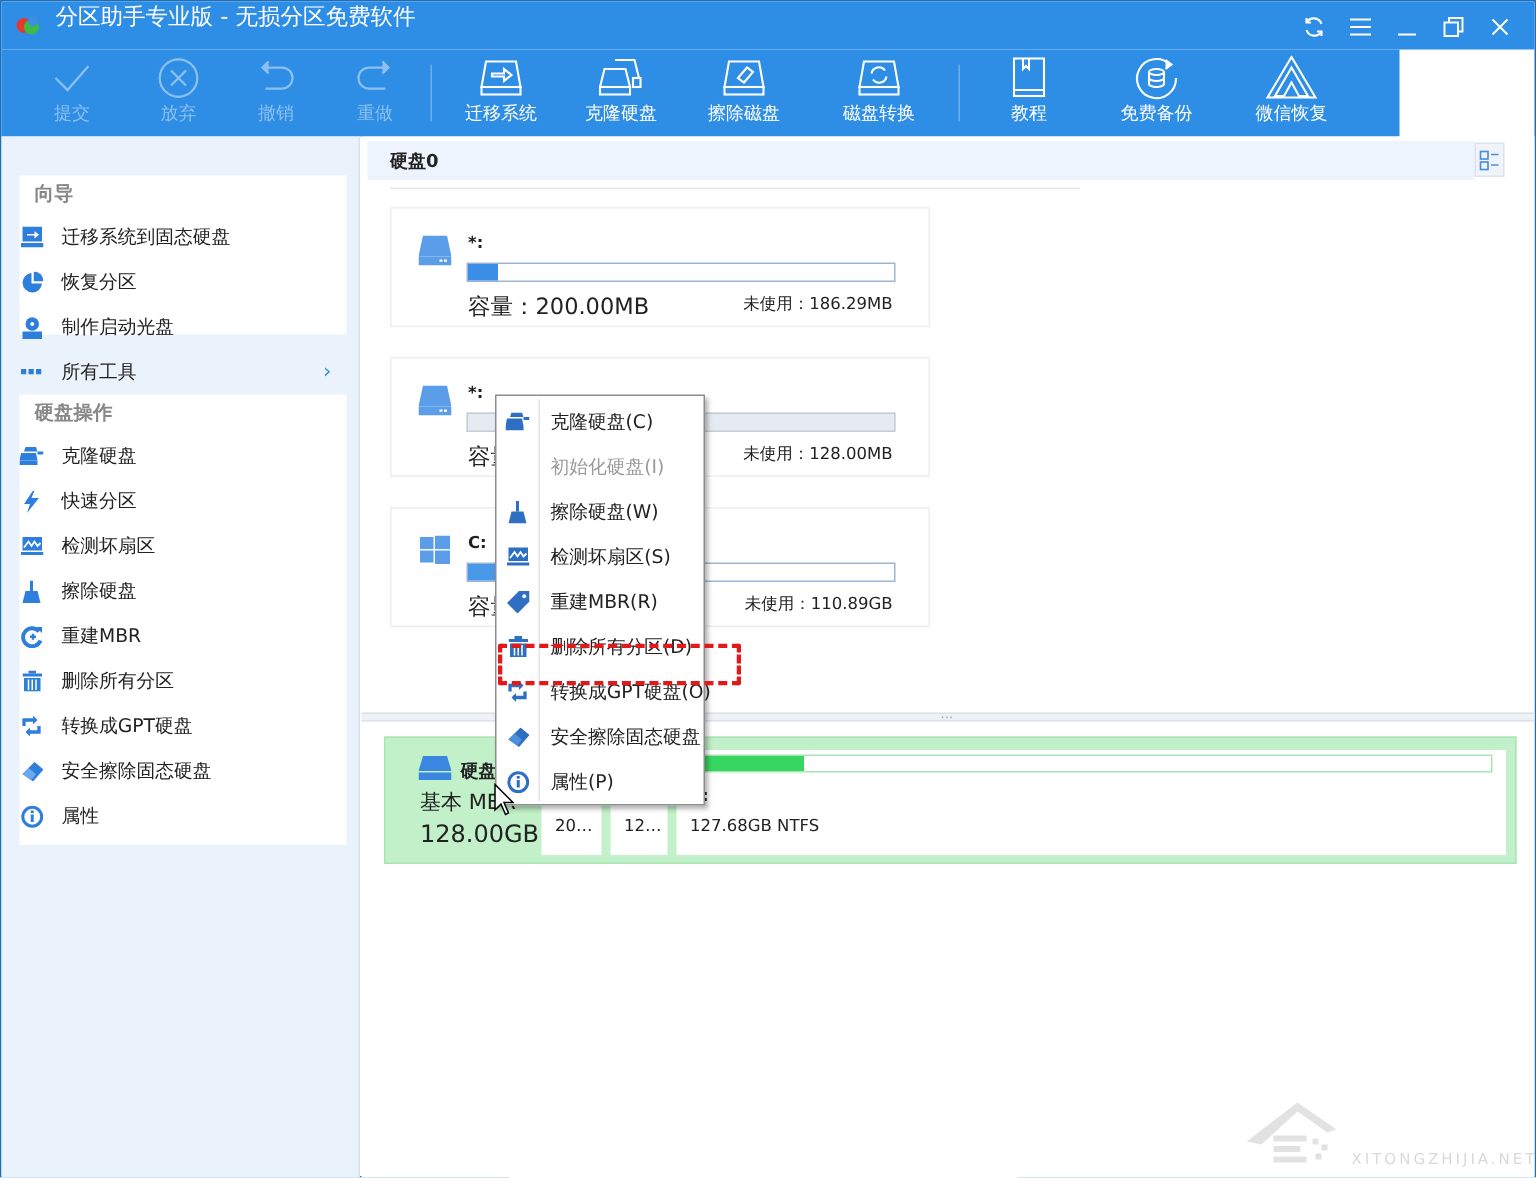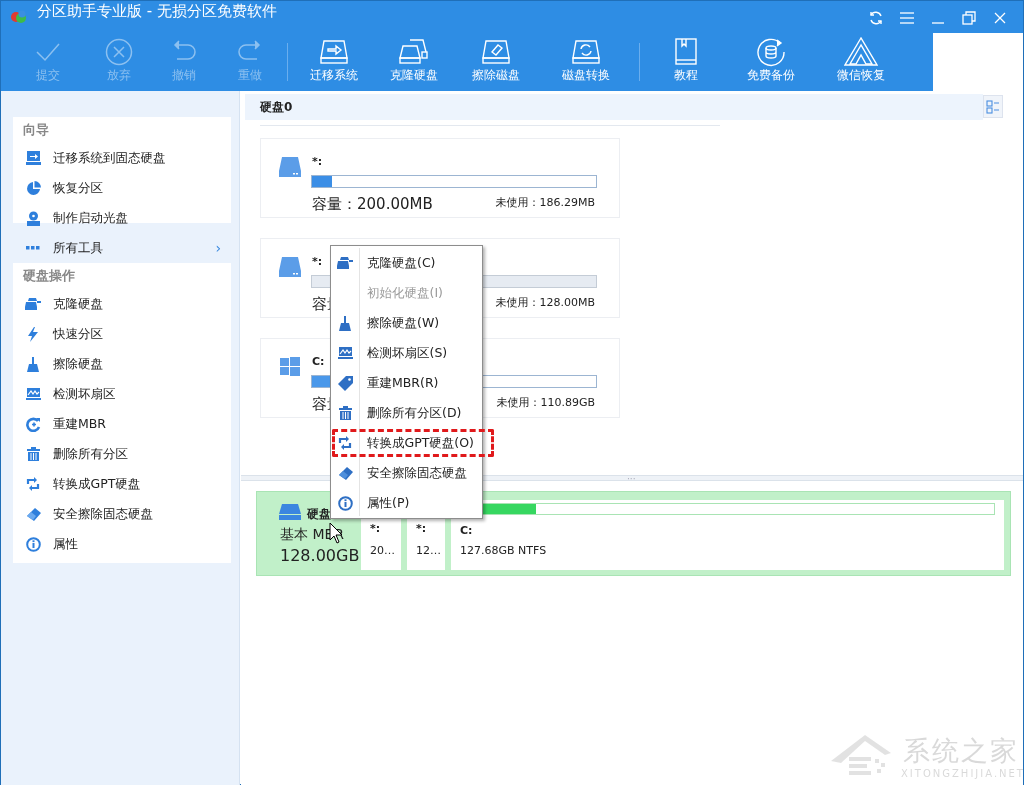--- a/index.html
+++ b/index.html
@@ -12,21 +12,21 @@
 .winctrl{width:31px;height:22px;display:flex;align-items:center;justify-content:center}
 .toolbar{position:absolute;left:0;top:32px;width:932px;height:58px;background:#2e8de4}
 .tb{position:absolute;top:4px;width:70px;height:52px;text-align:center;color:#fff}
 .tb .ic{height:30px;display:flex;align-items:center;justify-content:center}
 .tb .lb{font-size:12px;white-space:nowrap}
 .tb.dis{color:#8cc0f0}
 .tbsep{position:absolute;top:10px;width:1px;height:38px;background:#6aaeee}
 .sidebar{position:absolute;left:0;top:90px;width:239px;height:694px;background:#eaf2fc;border-right:1px solid #d5e2f1}
 .panel{position:absolute;left:12px;width:218px;background:#fff}
 .ph{height:26px;line-height:26px;padding-left:10px;color:#888;font-size:13px;font-weight:bold}
-.si{height:30px;display:flex;align-items:center;padding-left:12px;font-size:12.5px;color:#222;position:relative}
+.si{height:30px;display:flex;align-items:center;font-size:12.5px;color:#222;position:relative}
 .si .sic{width:16px;height:16px;margin-right:12px;display:flex;align-items:center;justify-content:center}
 .si .chev{position:absolute;right:10px;color:#3a8ae0;font-size:14px}
 .main{position:absolute;left:240px;top:90px;width:782px;height:694px;background:#fff}
 .diskhead{position:absolute;left:4px;top:3px;width:738px;height:26px;background:#edf4fd}
 .diskhead span{position:absolute;left:15px;top:5px;font-weight:bold;font-size:12px}
 .viewbtn{position:absolute;left:742px;top:4px;width:20px;height:23px;border:1px solid #dde3ee;background:#f0f4fa;display:flex;align-items:center;justify-content:center}
 .hline{position:absolute;left:19px;top:34px;width:460px;height:1px;background:#e3e8ef}
 .pcard{position:absolute;left:19px;width:360px;height:80px;border:1px solid #eceef2;background:#fff}
 .pcard .pic{position:absolute;left:18px;top:18px;width:22px;height:20px}
 .pcard .pname{position:absolute;left:51px;top:16px;font-weight:bold;font-size:11px}
@@ -40,21 +40,21 @@
 .dm-info{position:absolute;left:8px;top:8px;width:92px;height:70px}
 .dm-info .dic{position:absolute;left:14px;top:4px;width:22px;height:16px}
 .dm-info .dname{position:absolute;left:42px;top:6px;font-weight:bold;font-size:12px}
 .dm-info .dtype{position:absolute;left:15px;top:26px;font-size:14px}
 .dm-info .dsize{position:absolute;left:15px;top:46px;font-size:16px}
 .dpart{position:absolute;top:8px;height:70px;background:#fff}
 .dpart .dpn{position:absolute;left:9px;top:24px;font-weight:bold;font-size:11px}
 .dpart .dps{position:absolute;left:9px;top:44px;font-size:11px}
 .dpart .dpbar{position:absolute;left:9px;top:3px;right:9px;height:12px;border:1px solid #a9e4b4;background:#fff}
 .dpart .dpbar .fill{height:100%;background:#36d760}
-.ctx{position:absolute;left:329px;top:244px;width:153px;height:274px;background:#fff;border:1px solid #8d8d8d;box-shadow:2px 2px 3px rgba(0,0,0,.3)}
+.ctx{position:absolute;left:329px;top:262px;width:140px;height:274px;background:#fff;border:1px solid #8d8d8d;box-shadow:2px 2px 3px rgba(0,0,0,.3)}
 .ctx .gutter{position:absolute;left:28px;top:2px;bottom:2px;width:1px;background:#e4e4e4}
 .ci{position:absolute;left:0;width:159px;height:30px;display:flex;align-items:center}
 .ci .cic{width:28px;display:flex;align-items:center;justify-content:center}
 .ci .clb{margin-left:8px;font-size:12.5px;white-space:nowrap}
 .ci.dis .clb{color:#9a9a9a}
 .highlight{position:absolute;left:331px;top:428px;width:162px;height:28px;border:3px dashed #e0191b;border-radius:2px;pointer-events:none}
 .cursor{position:absolute;left:328px;top:521px}
 .wm{position:absolute;left:830px;top:732px;width:190px;height:50px;opacity:.55}
 .wm .t{position:absolute;left:72px;top:0;font-size:27px;color:#bbb;letter-spacing:2px}
 .wm .s{position:absolute;left:70px;top:35px;font-size:10px;color:#bbb;letter-spacing:2px}
@@ -288,36 +288,36 @@
       <div class="si">
         <span class="sic">
             <svg width="10" height="15" viewBox="0 0 10 15">
               <path d="M6 0L0 9h4l-2 6 8-10H5l2-5z" fill="#2e7fdc"></path>
             </svg>
           </span>
         <span>快速分区</span>
       </div>
       <div class="si">
         <span class="sic">
-            <svg width="14" height="15" viewBox="0 0 14 15">
-              <rect x="6" y="0" width="2" height="7" fill="#2e7fdc"></rect>
-              <path d="M3 7h8l2 8H1z" fill="#2e7fdc"></path>
-            </svg>
-          </span>
-        <span>擦除硬盘</span>
-      </div>
-      <div class="si">
-        <span class="sic">
             <svg width="15" height="14" viewBox="0 0 15 14">
               <path d="M1 1h13v9H1z" fill="#2e7fdc"></path>
               <path d="M2 8l3-4 2 3 2-3 2 3 2-2" stroke="#fff" fill="none" stroke-width="1.2"></path>
               <rect x="0" y="11" width="15" height="2" fill="#2e7fdc"></rect>
             </svg>
           </span>
         <span>检测坏扇区</span>
+      </div>
+      <div class="si">
+        <span class="sic">
+            <svg width="14" height="15" viewBox="0 0 14 15">
+              <rect x="6" y="0" width="2" height="7" fill="#2e7fdc"></rect>
+              <path d="M3 7h8l2 8H1z" fill="#2e7fdc"></path>
+            </svg>
+          </span>
+        <span>擦除硬盘</span>
       </div>
       <div class="si">
         <span class="sic">
             <svg width="15" height="15" viewBox="0 0 15 15">
               <path d="M12 4A6 6 0 1 0 13 10" stroke="#2e7fdc" stroke-width="2.6" fill="none"></path>
               <path d="M10 1h4v4z" fill="#2e7fdc"></path>
               <path d="M6 7.5h4M8 5.5v4" stroke="#2e7fdc" stroke-width="1.6"></path>
             </svg>
           </span>
         <span>重建MBR</span>
@@ -550,16 +550,15 @@
   <div class="wm">
     <svg width="66" height="46" viewBox="0 0 66 46">
         <path d="M0 28L34 2l26 18-6 2-20-14L10 30z" fill="#ccc"></path>
         <rect x="18" y="24" width="22" height="4" fill="#ccc"></rect>
         <rect x="18" y="31" width="18" height="4" fill="#ccc"></rect>
         <rect x="18" y="38" width="22" height="4" fill="#ccc"></rect>
         <rect x="44" y="26" width="4" height="4" fill="#ccc"></rect>
         <rect x="50" y="30" width="4" height="4" fill="#ccc"></rect>
         <rect x="46" y="36" width="4" height="4" fill="#ccc"></rect>
       </svg>
-    <div class="t">系统之家</div>
     <div class="s">XITONGZHIJIA.NET</div>
   </div>
 </div>
 
 </body></html>

